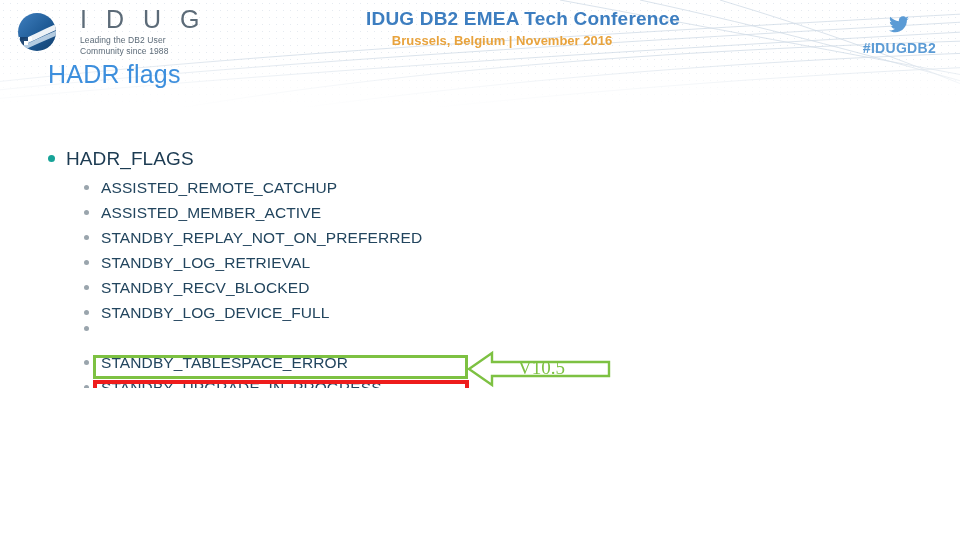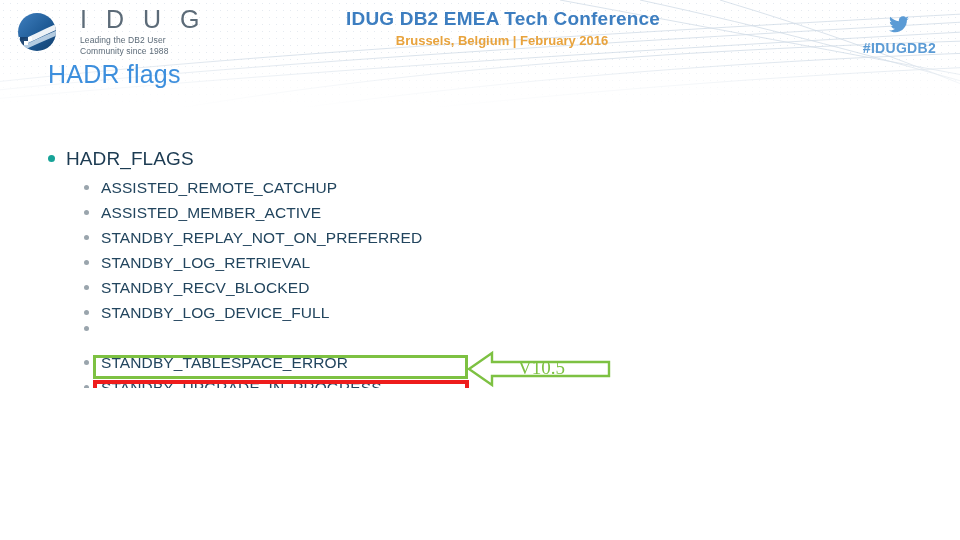--- a/index.html
+++ b/index.html
@@ -78,20 +78,21 @@
     left: 346px; top: 8px;
     text-align: center;
     width: 312px;
   }
   .conf-line1 {
     font-size: 19px;
     font-weight: bold;
     color: #3d7ec0;
     letter-spacing: .2px;
     white-space: nowrap;
+    margin-left: 20px;
   }
   .conf-line2 {
     font-size: 13px;
     font-weight: bold;
     color: #e8a33d;
     margin-top: 3px;
     white-space: nowrap;
   }
 
   
@@ -252,21 +253,21 @@
       <div class="logo-word">I D U G</div>
       <div class="logo-tag">
         <div>Leading the DB2 User</div>
         <div>Community since 1988</div>
       </div>
     </div>
   </div>
 
   <div class="conf">
     <div class="conf-line1">IDUG DB2 EMEA Tech Conference</div>
-    <div class="conf-line2">Brussels, Belgium  |  February 2016</div>
+    <div class="conf-line2">Brussels, Belgium  |  November 2016</div>
   </div>
 
   <div class="twitter">
     <svg width="20" height="17" viewBox="0 0 24 20">
       <path fill="#5b9bd5" d="M24 2.4c-.9.4-1.8.7-2.8.8 1-.6 1.8-1.6 2.1-2.7-.9.6-2 1-3.1 1.2C19.4.6 18.1 0 16.7 0c-2.7 0-4.9 2.2-4.9 4.9 0 .4 0 .8.1 1.1C7.8 5.8 4.1 3.8 1.7.8 1.2 1.5 1 2.3 1 3.2c0 1.7.9 3.2 2.2 4.1-.8 0-1.6-.2-2.2-.6v.1c0 2.4 1.7 4.4 3.9 4.8-.4.1-.8.2-1.3.2-.3 0-.6 0-.9-.1.6 2 2.4 3.4 4.6 3.4-1.7 1.3-3.8 2.1-6.1 2.1-.4 0-.8 0-1.2-.1 2.2 1.4 4.8 2.2 7.5 2.2 9.1 0 14-7.5 14-14v-.6c1-.7 1.8-1.6 2.5-2.6z"></path>
     </svg>
     <span class="twitter-tag">#IDUGDB2</span>
   </div>
 
   <div class="slide-title">HADR flags</div>

